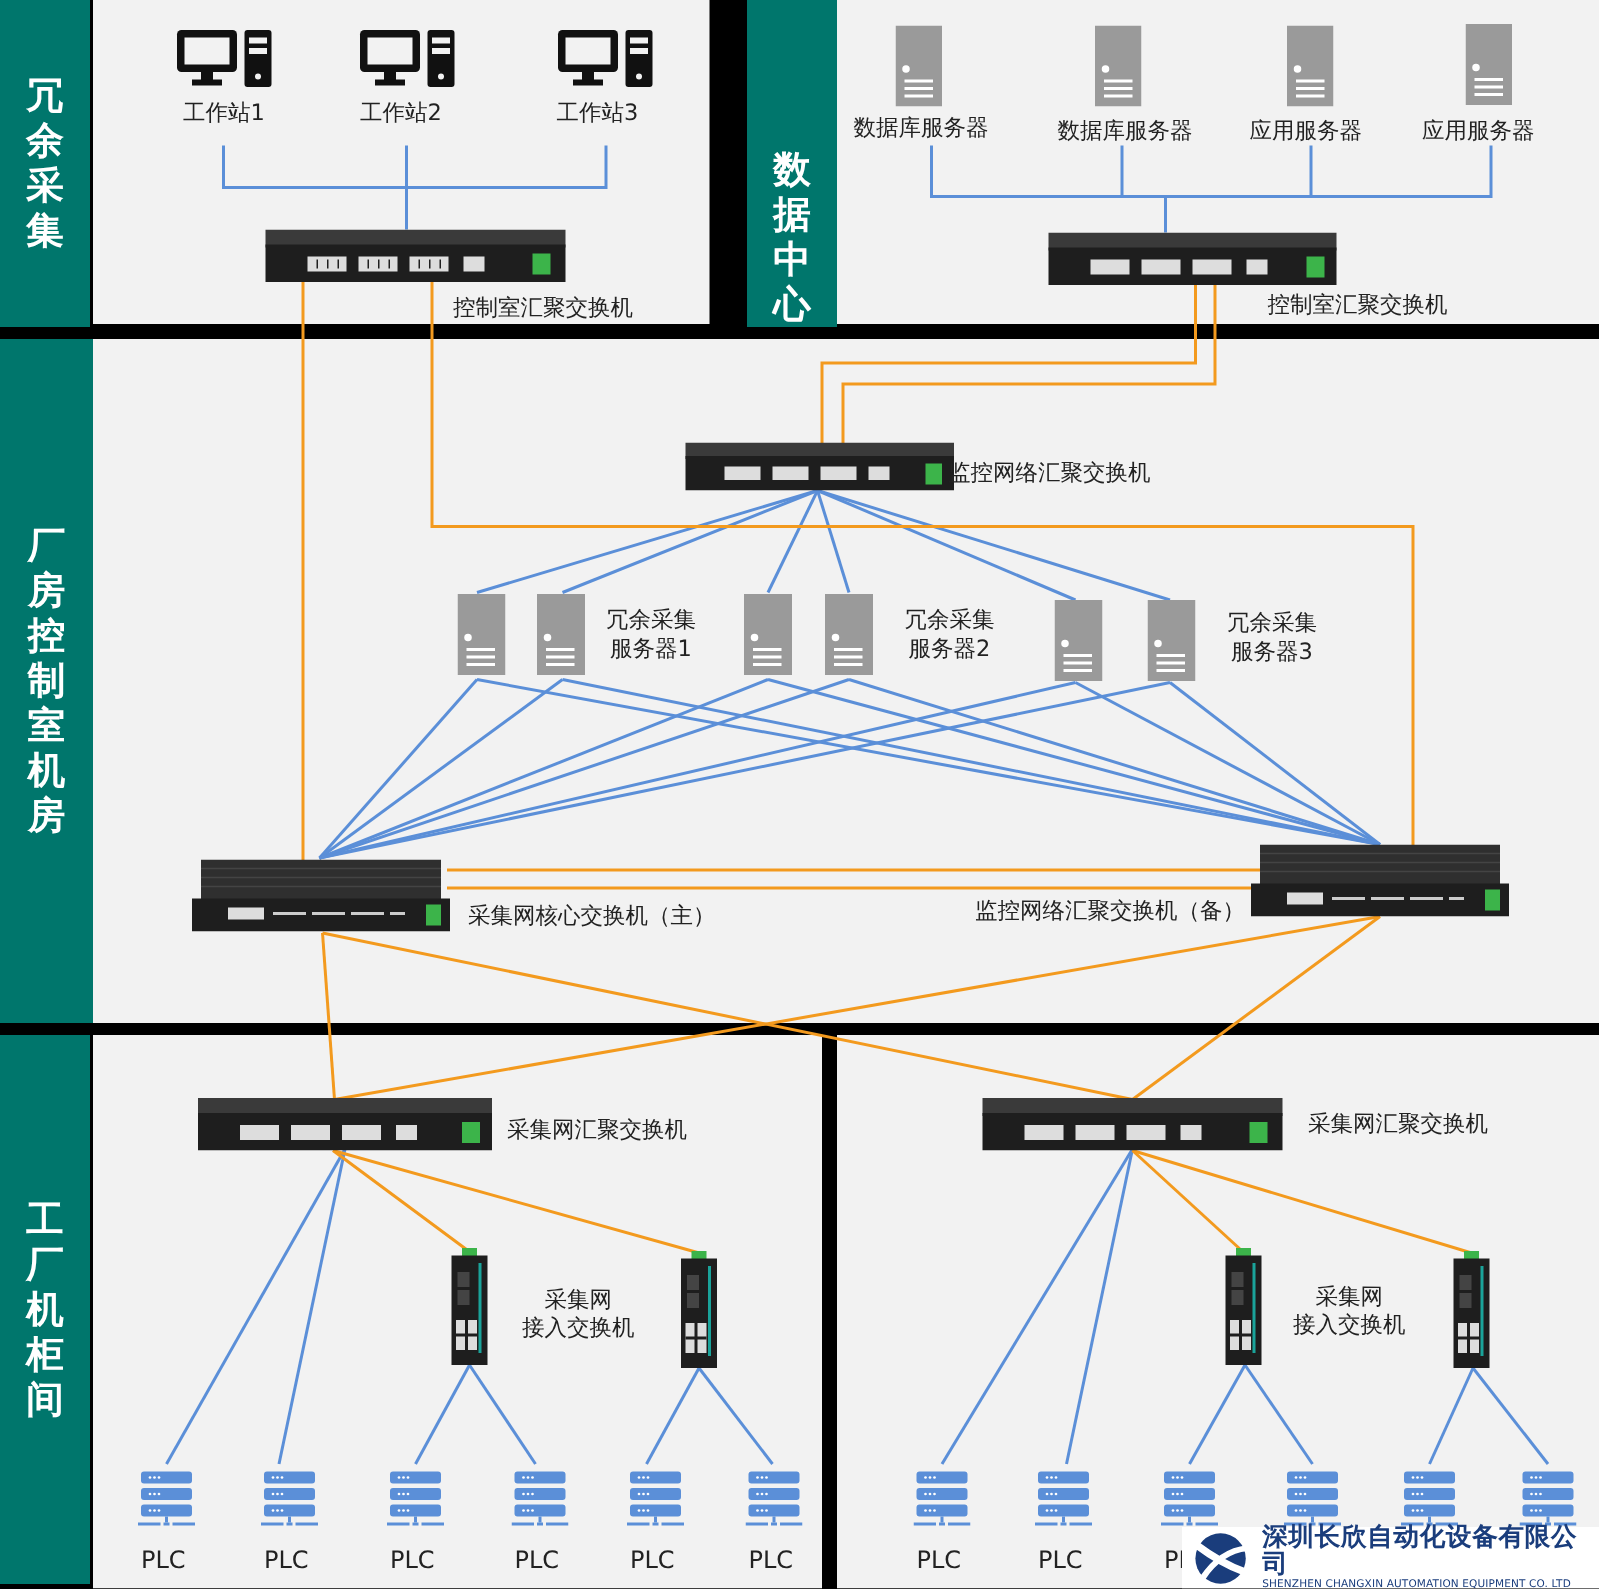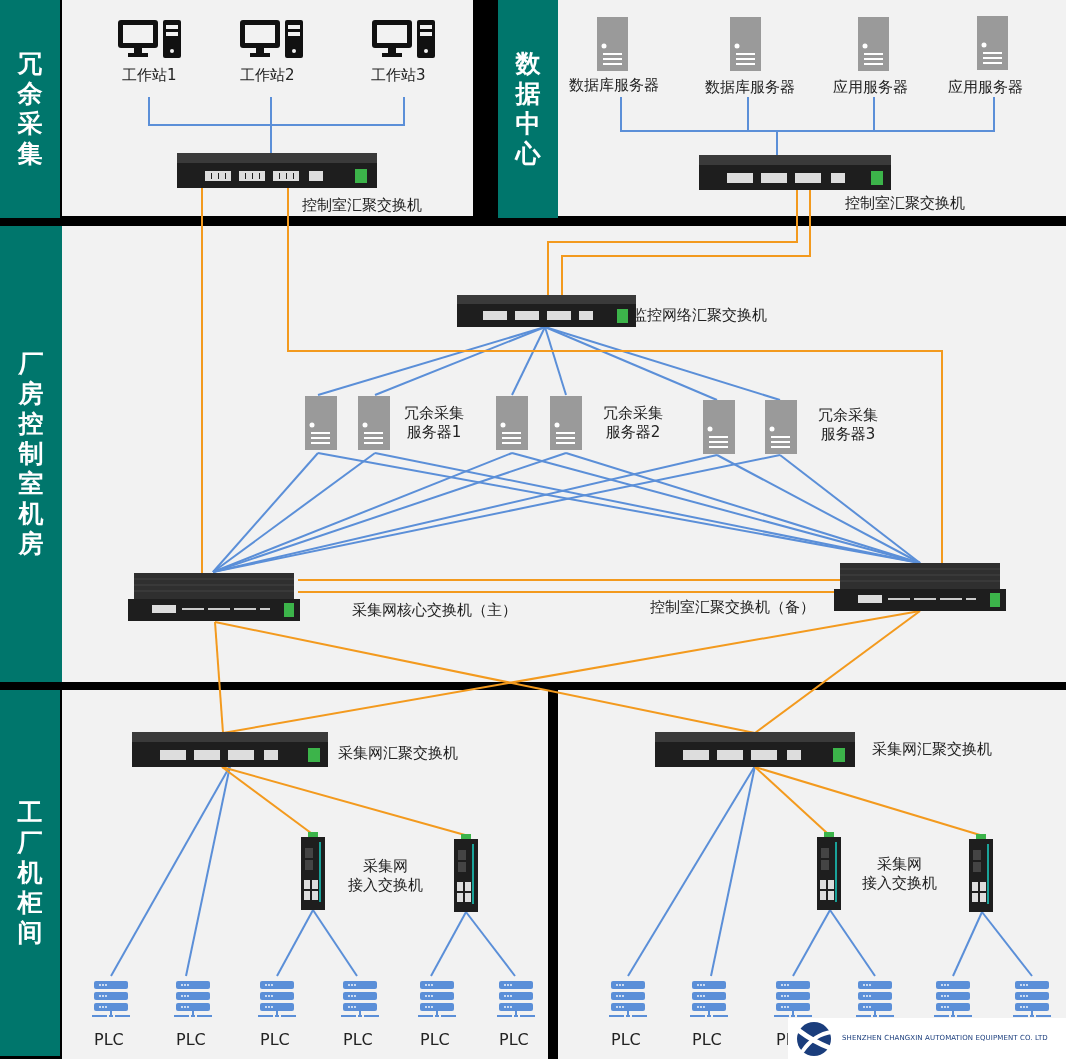--- a/index.html
+++ b/index.html
@@ -20,21 +20,21 @@
 
 <div class="panel" style="left:62px;top:0;width:411px;height:216px;"></div>
 <div class="panel" style="left:558px;top:0;width:508px;height:216px;"></div>
 <div class="panel" style="left:62px;top:226px;width:1004px;height:456px;"></div>
 <div class="panel" style="left:62px;top:690px;width:486px;height:369px;"></div>
 <div class="panel" style="left:558px;top:690px;width:508px;height:369px;"></div>
 
 <div class="side" style="left:0;top:0;width:60px;height:218px;">
     <span>冗余采集</span>
   </div>
-<div class="side" style="left:498px;top:0;width:60px;height:218px;">
+<div class="side" style="left:498px;top:0;width:60px;height:218px;align-items:flex-end;">
     <span>数据中心</span>
   </div>
 <div class="side" style="left:0;top:226px;width:62px;height:456px;">
     <span>厂房控制室机房</span>
   </div>
 <div class="side" style="left:0;top:690px;width:60px;height:366px;align-items:center;">
     <span>工厂机柜间</span>
   </div>
 
 <svg class="lines" viewBox="0 0 1066 1059">
@@ -321,21 +321,21 @@
       </g>
       <g fill="#ccc">
         <rect x="54" y="35" width="22" height="2"></rect>
         <rect x="80" y="35" width="22" height="2"></rect>
         <rect x="106" y="35" width="22" height="2"></rect>
         <rect x="132" y="35" width="10" height="2"></rect>
       </g>
       <rect x="156" y="30" width="10" height="14" fill="#3cb44a"></rect>
     </svg>
 </div>
-<div class="lbl" style="left:312px;top:601px;margin-left:40px;">采集网核心交换机（主）</div>
+<div class="lbl" style="left:312px;top:601px;">采集网核心交换机（主）</div>
 <div class="dev" style="left:834px;top:563px;width:172px;height:48px;">
   <svg width="172" height="48" viewBox="0 0 172 48">
       <rect x="6" y="0" width="160" height="28" fill="#2f2f2f"></rect>
       <g stroke="#444" stroke-width="1">
         <line x1="6" y1="6" x2="166" y2="6"></line>
         <line x1="6" y1="12" x2="166" y2="12"></line>
         <line x1="6" y1="18" x2="166" y2="18"></line>
       </g>
       <rect x="0" y="26" width="172" height="22" fill="#1e1e1e"></rect>
       <g fill="#ddd">
@@ -343,21 +343,21 @@
       </g>
       <g fill="#ccc">
         <rect x="54" y="35" width="22" height="2"></rect>
         <rect x="80" y="35" width="22" height="2"></rect>
         <rect x="106" y="35" width="22" height="2"></rect>
         <rect x="132" y="35" width="10" height="2"></rect>
       </g>
       <rect x="156" y="30" width="10" height="14" fill="#3cb44a"></rect>
     </svg>
 </div>
-<div class="lbl" style="left:650px;top:598px;">控制室汇聚交换机（备）</div>
+<div class="lbl" style="left:650px;top:598px;">监控网络汇聚交换机（备）</div>
 
 <div class="dev" style="left:130px;top:732px;width:200px;height:35px;">
   <svg width="200" height="35" viewBox="0 0 200 35">
       <rect x="2" y="0" width="196" height="12" fill="#3a3a3a"></rect>
       <rect x="2" y="10" width="196" height="25" fill="#1e1e1e"></rect>
       <g fill="#ddd">
         <rect x="30" y="18" width="26" height="10"></rect>
         <rect x="64" y="18" width="26" height="10"></rect>
         <rect x="98" y="18" width="26" height="10"></rect>
         <rect x="134" y="18" width="14" height="10"></rect>
@@ -719,15 +719,16 @@
     <div class="lbl" style="left: 1015px; top: 1030px; font-size: 16px;">PLC</div>
   </div>
 
 <div class="logo">
   <svg width="44" height="38" viewBox="0 0 44 38" style="margin:0 6px 0 4px;">
       <circle cx="22" cy="19" r="17" fill="#1a3d7c"></circle>
       <path d="M6 10 Q22 22 38 28" stroke="#fff" stroke-width="5" fill="none"></path>
       <path d="M10 32 Q22 14 40 12" stroke="#fff" stroke-width="4" fill="none"></path>
     </svg>
   <div>
+    <div class="cn">深圳长欣自动化设备有限公司</div>
     <div class="en">SHENZHEN CHANGXIN AUTOMATION EQUIPMENT CO. LTD</div>
   </div>
 </div>
 
 </body></html>

